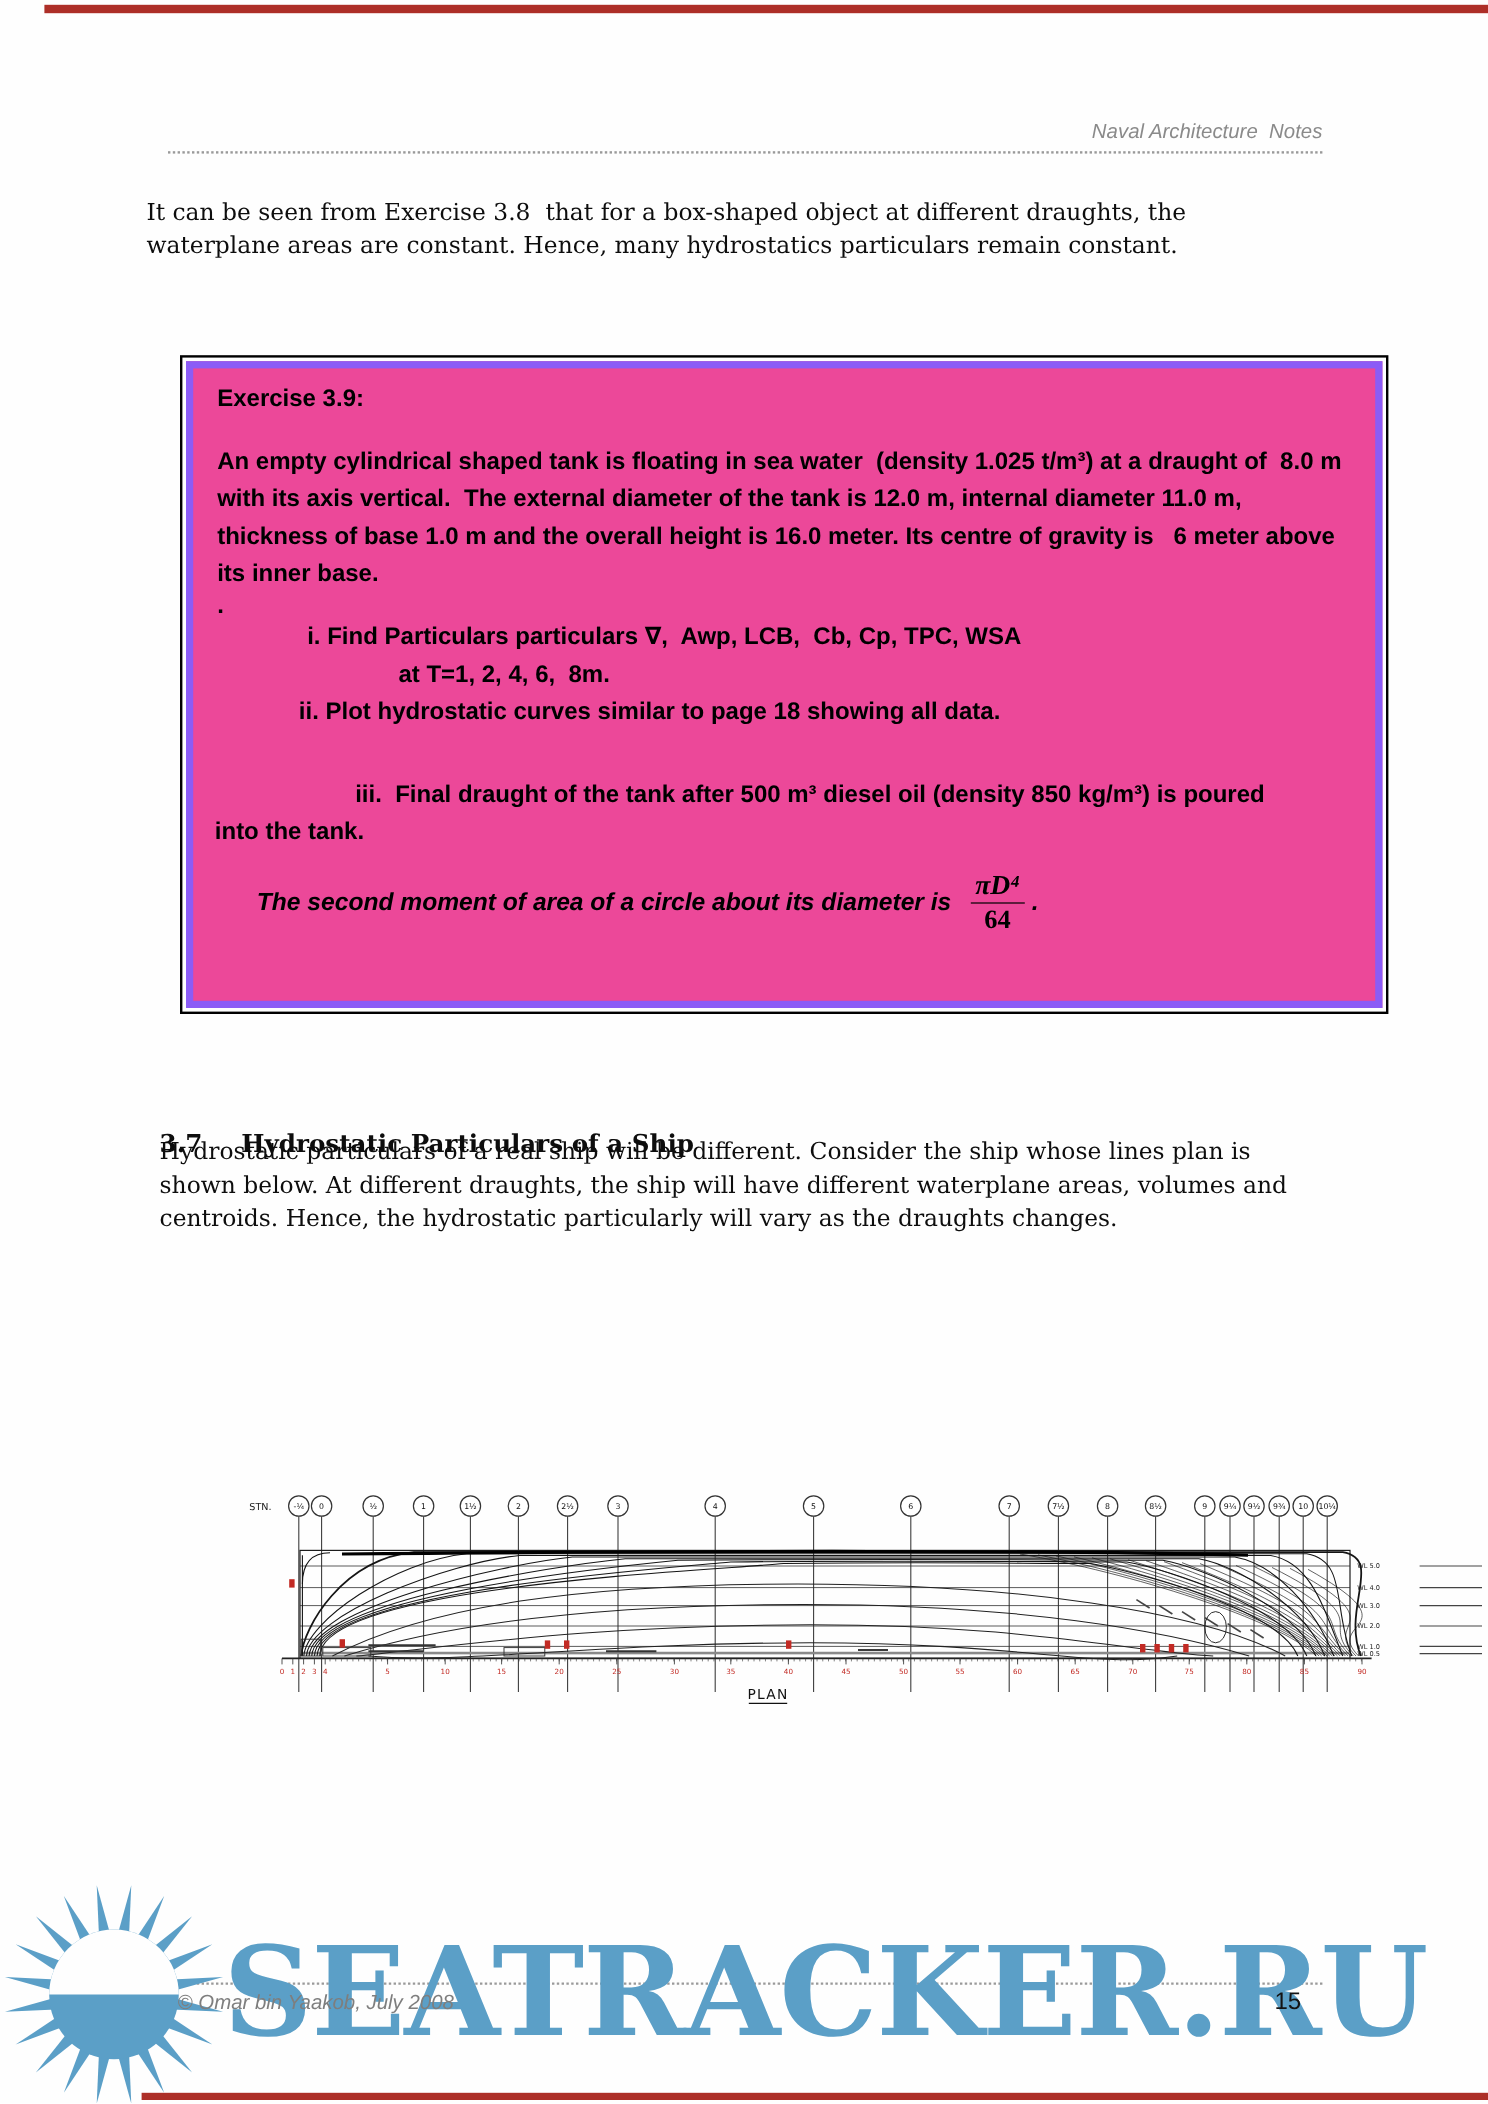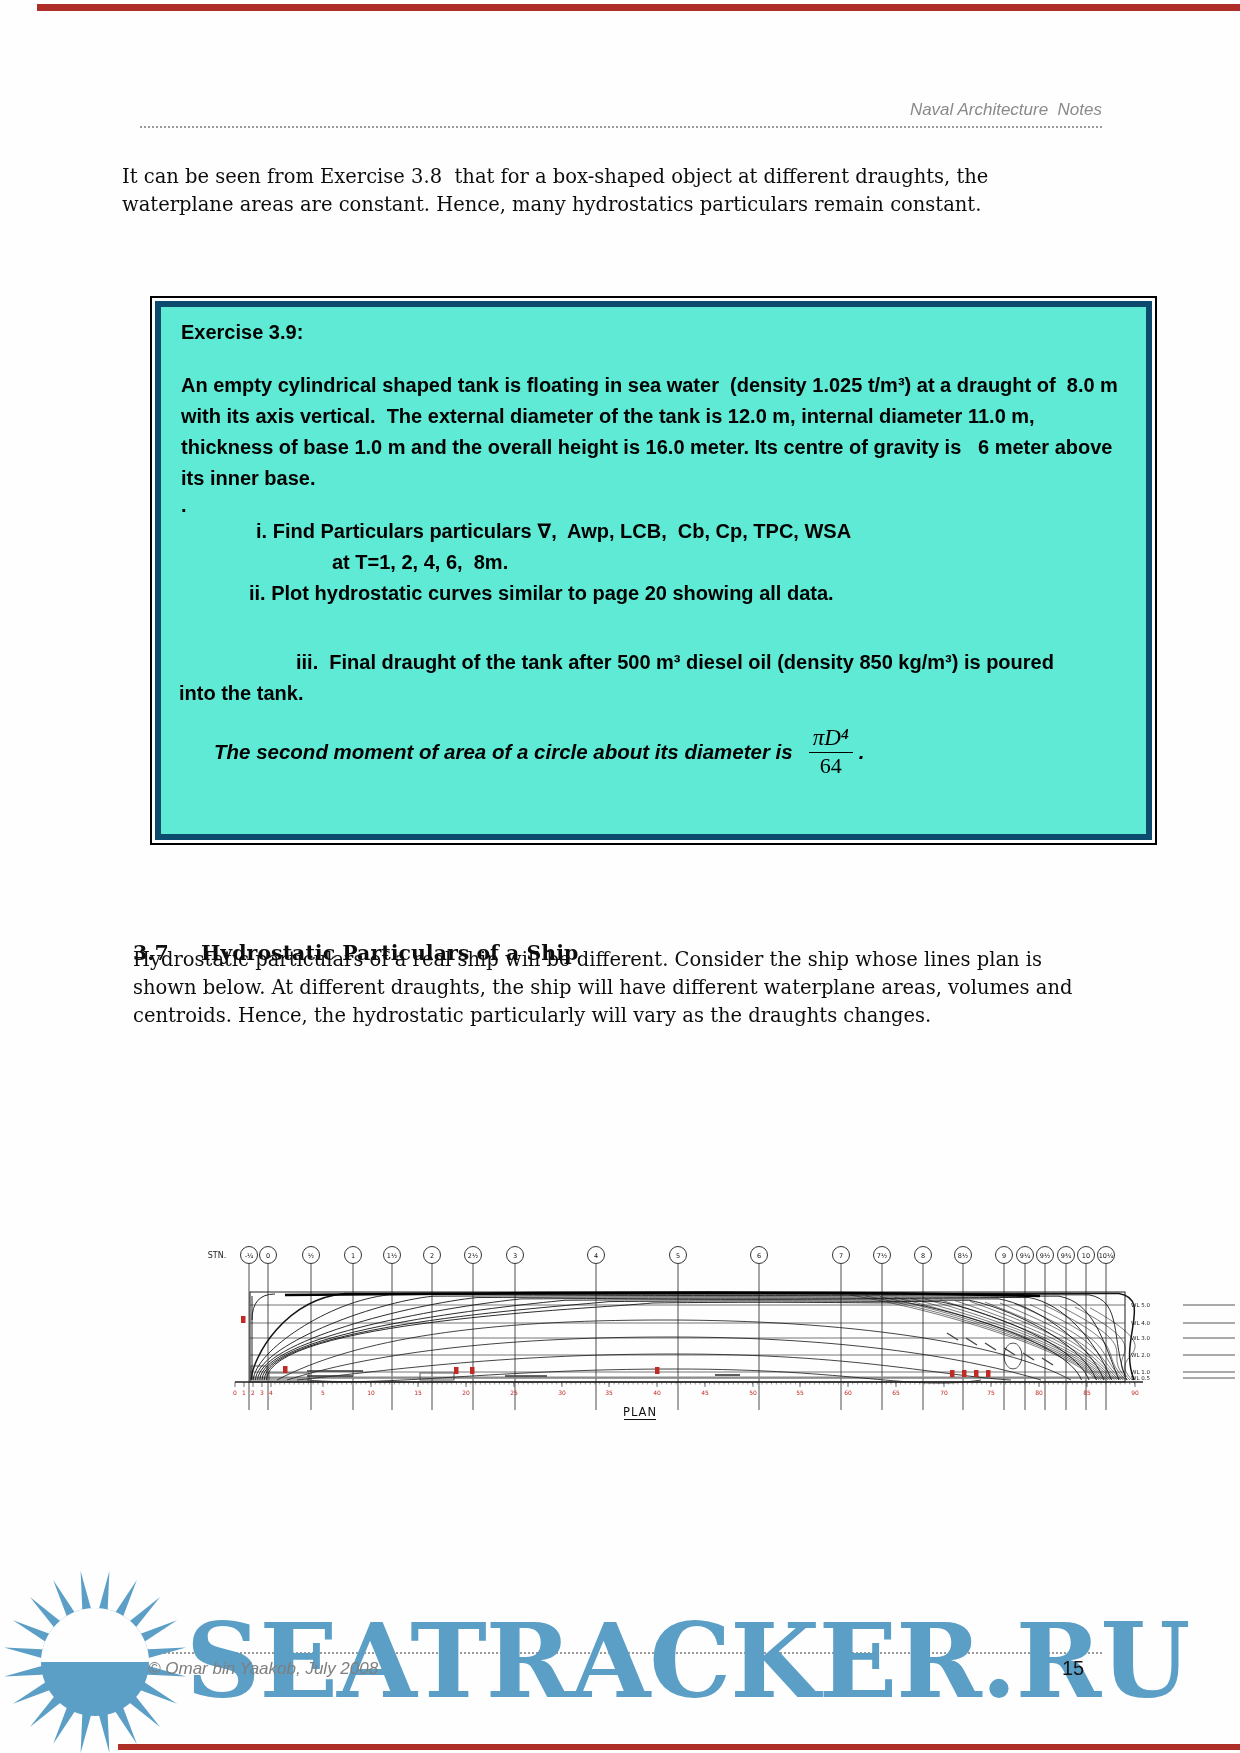--- a/index.html
+++ b/index.html
@@ -9,36 +9,36 @@
   .redbar{position:absolute;background:#ad2f28;z-index:6;}
   .redbar.top{left:37px;top:4px;width:1203px;height:7px;}
   .redbar.bottom{left:118px;top:1744px;width:1122px;height:6px;}
   .hdr-title{position:absolute;top:100px;left:140px;width:962px;text-align:right;
              font-family:"Liberation Sans","DejaVu Sans",sans-serif;font-style:italic;
              font-size:17px;color:#8a8a8a;}
   .hdr-rule{position:absolute;top:126px;left:140px;width:962px;height:0;border-top:2px dotted #9a9a9a;}
   .intro{position:absolute;top:163px;left:122px;width:968px;font-size:19.5px;line-height:28px;}
   .exbox-outer{position:absolute;top:296px;left:150px;width:1007px;height:549px;
                border:2px solid #000;padding:3px;box-sizing:border-box;}
-  .exbox-inner{border:6px solid #0c4a6e;background:#5eead4;width:100%;height:100%;box-sizing:border-box;
+  .exbox-inner{border:6px solid #8b5cf6;background:#ec4899;width:100%;height:100%;box-sizing:border-box;
                font-family:"Liberation Sans","DejaVu Sans",sans-serif;font-weight:bold;
                font-size:20px;color:#000;padding:8px 18px 0 18px;overflow:hidden;}
   .ex-title{margin:6px 0 0 2px;}
   .ex-body{margin:26px 0 0 2px;line-height:31px;}
   .ex-calc{margin:0 0 0 85px;line-height:31px;}
   .ex-dot{margin:0 0 0 2px;line-height:22px;}
   .ex-i{margin:0 0 0 77px;line-height:31px;}
   .ex-iat{margin:0 0 0 153px;line-height:31px;}
   .ex-ii{margin:0 0 0 70px;line-height:31px;}
   .ex-iii{margin:38px 0 0 0;line-height:31px;}
   .ex-iii .ind{display:inline-block;width:117px;}
   .ex-formula{margin:16px 0 0 35px;display:flex;align-items:center;
               font-style:italic;font-size:20.5px;}
   .frac{display:inline-block;text-align:center;margin-left:16px;
-        font-family:"Liberation Serif","DejaVu Serif",serif;font-weight:normal;}
+        font-family:"Liberation Serif","DejaVu Serif",serif;font-weight:bold;}
   .frac .num{display:block;font-style:italic;font-size:23px;padding:0 4px 1px 4px;
              border-bottom:1.6px solid #000;line-height:26px;}
   .frac .den{display:block;font-style:normal;font-size:22px;line-height:26px;}
   .frac-dot{margin-left:6px;font-style:italic;}
   .sec-head{position:absolute;top:893px;left:133px;font-weight:bold;font-size:20.5px;margin-top:48px;}
   .sec-head .num{display:inline-block;width:68px;}
   .sec-para{position:absolute;top:946px;left:133px;width:968px;font-size:19.5px;line-height:28px;}
   .linesplan{position:absolute;left:195px;top:1240px;z-index:1;}
   .sun{position:absolute;left:0;top:1562px;z-index:2;}
   .wm-text{position:absolute;left:186px;top:1607px;z-index:2;
@@ -64,21 +64,21 @@
 
   <div class="intro pre">It can be seen from Exercise 3.8  that for a box-shaped object at different draughts, the waterplane areas are constant. Hence, many hydrostatics particulars remain constant.</div>
 
   <div class="exbox-outer">
     <div class="exbox-inner">
       <div class="ex-title pre">Exercise 3.9:</div>
       <div class="ex-body pre">An empty cylindrical shaped tank is floating in sea water  (density 1.025 t/m³) at a draught of  8.0 m with its axis vertical.  The external diameter of the tank is 12.0 m, internal diameter 11.0 m, thickness of base 1.0 m and the overall height is 16.0 meter. Its centre of gravity is   6 meter above  its inner base.</div>
       <div class="ex-dot pre">.</div>
       <div class="ex-i pre">i. Find Particulars particulars ∇,  Awp, LCB,  Cb, Cp, TPC, WSA</div>
       <div class="ex-iat pre">at T=1, 2, 4, 6,  8m.</div>
-      <div class="ex-ii pre">ii. Plot hydrostatic curves similar to page 20 showing all data.</div>
+      <div class="ex-ii pre">ii. Plot hydrostatic curves similar to page 18 showing all data.</div>
       <div class="ex-iii pre"><span class="ind"></span><span>iii.  Final draught of the tank after 500 m³ diesel oil (density 850 kg/m³) is poured</span><br><span>into the tank.</span></div>
       <div class="ex-formula">
         <span class="pre">The second moment of area of a circle about its diameter is</span>
         <span class="frac">
           <span class="num">πD⁴</span>
           <span class="den">64</span>
         </span>
         <span class="frac-dot">.</span>
       </div>
     </div>

